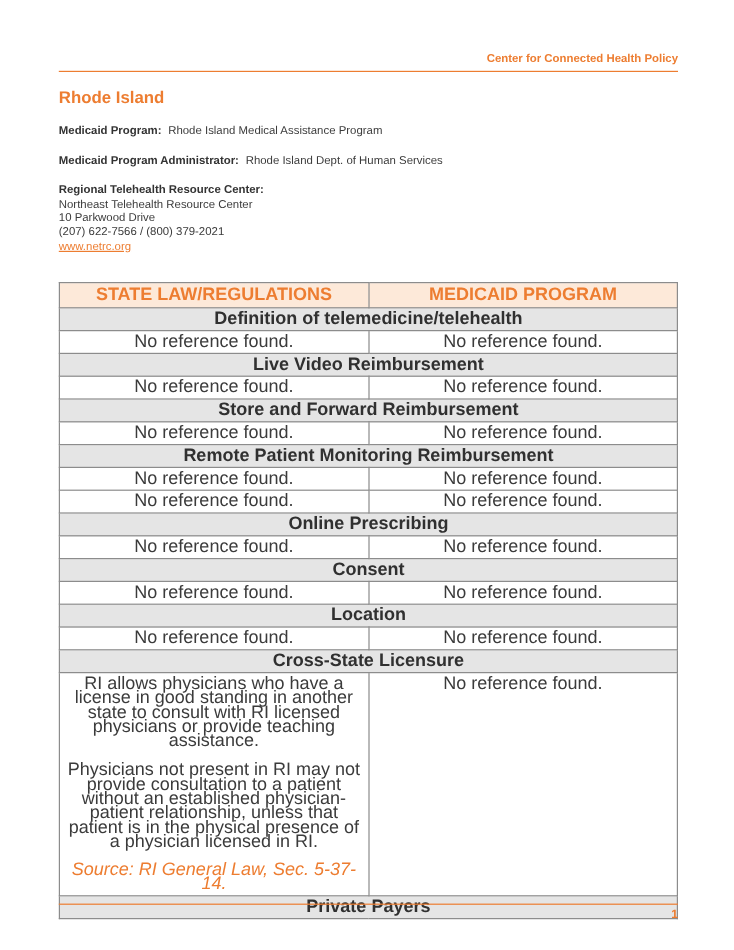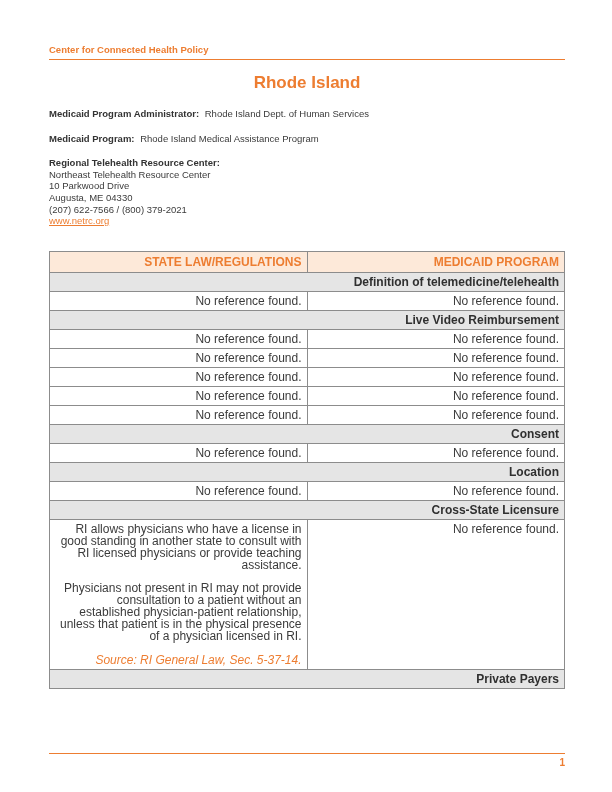--- a/index.html
+++ b/index.html
@@ -2,39 +2,39 @@
 <html><head>
 <meta charset="utf-8">
 <style>
   html,body { margin:0; padding:0; background:#ffffff; }
   .page {
     position:relative; width:612px; height:792px; background:#fff;
     font-family:"Liberation Sans", sans-serif; font-size:9.5px; color:#3b3b3b;
     box-sizing:border-box; padding:44px 47px 0 49px; overflow:hidden;
   }
   .header-org {
-    font-weight:bold; color:#ED7D31; font-size:9.5px;
+    text-align:right; font-weight:bold; color:#ED7D31; font-size:9.5px;
     padding-bottom:4px; border-bottom:1px solid #ED7D31;
   }
   h1.page-title {
-    margin:13px 0 0 0; font-size:17px; font-weight:bold; color:#ED7D31;text-align:center;
+    margin:13px 0 0 0; font-size:14px; font-weight:bold; color:#ED7D31;
   }
   .info { margin-top:15px; line-height:11.6px; }
   .info .para { margin-bottom:13px; }
   .b { font-weight:bold; color:#333; }
   .val { padding-left:3px; }
   .rtrc-line { line-height:11.6px; }
   a.netrc { color:#ED7D31; text-decoration:underline; cursor:pointer; }
   table.policy {
     width:516px; margin-top:24px; border-collapse:collapse;
     border:1.5px solid #4a4a4a; table-layout:fixed;
   }
   table.policy th, table.policy td {
-    border:1px solid #8c8c8c; padding:3px 5px; vertical-align:top; text-align:right;
-    line-height:12px; font-size:12px; word-wrap:break-word;
+    border:1px solid #8c8c8c; padding:3px 5px; vertical-align:top; text-align:center;
+    line-height:12px; font-size:15px; word-wrap:break-word;
   }
   table.policy thead th {
     background:#FDE9D9; color:#ED7D31; font-weight:bold; padding:4px 5px;
   }
   tr.section-row td {
     background:#e5e5e5; font-weight:bold; color:#303030; padding:3px 5px;
   }
   tr.content-row td p { margin:0 0 11.6px 0; }
   tr.content-row td p:last-child { margin-bottom:0; }
   tr.content-row td p.source { color:#ED7D31; font-weight:normal; font-style:italic; }
@@ -48,32 +48,31 @@
 <body>
 
 <div class="page">
 
   <div class="header-org">Center for Connected Health Policy</div>
 
   <h1 class="page-title">Rhode Island</h1>
 
   <div class="info">
     <div class="para">
+      <span class="b">Medicaid Program:</span>
+      <span class="val">Rhode Island Medical Assistance Program</span>
+    </div>
+    <div class="para">
       <span class="b">Medicaid Program Administrator:</span>
       <span class="val">Rhode Island Dept. of Human Services</span>
-    </div>
-    <div class="para">
-      <span class="b">Medicaid Program:</span>
-      <span class="val">Rhode Island Medical Assistance Program</span>
     </div>
     <div>
       <div class="b rtrc-line">Regional Telehealth Resource Center:</div>
       <div class="rtrc-line">Northeast Telehealth Resource Center</div>
       <div class="rtrc-line">10 Parkwood Drive</div>
-      <div class="rtrc-line">Augusta, ME 04330</div>
       <div class="rtrc-line">(207) 622-7566 / (800) 379-2021</div>
       <div class="rtrc-line"><a class="netrc">www.netrc.org</a></div>
     </div>
   </div>
 
   <table class="policy">
     <colgroup>
         <col style="width:50%">
         <col style="width:50%">
       </colgroup>
@@ -99,43 +98,52 @@
           <td colspan="2">Live Video Reimbursement</td>
         </tr>
         <tr class="content-row">
           <td>
             <p>No reference found.</p>
           </td>
           <td>
             <p>No reference found.</p>
           </td>
         </tr>
+        <tr class="section-row">
+          <td colspan="2">Store and Forward Reimbursement</td>
+        </tr>
+        <tr class="content-row">
+          <td>
+            <p>No reference found.</p>
+          </td>
+          <td>
+            <p>No reference found.</p>
+          </td>
+        </tr>
+        <tr class="section-row">
+          <td colspan="2">Remote Patient Monitoring Reimbursement</td>
+        </tr>
         <tr class="content-row">
           <td>
             <p>No reference found.</p>
           </td>
           <td>
             <p>No reference found.</p>
           </td>
         </tr>
         <tr class="content-row">
           <td>
             <p>No reference found.</p>
           </td>
           <td>
             <p>No reference found.</p>
           </td>
         </tr>
-        <tr class="content-row">
-          <td>
-            <p>No reference found.</p>
-          </td>
-          <td>
-            <p>No reference found.</p>
-          </td>
+        <tr class="section-row">
+          <td colspan="2">Online Prescribing</td>
         </tr>
         <tr class="content-row">
           <td>
             <p>No reference found.</p>
           </td>
           <td>
             <p>No reference found.</p>
           </td>
         </tr>
         <tr class="section-row">

